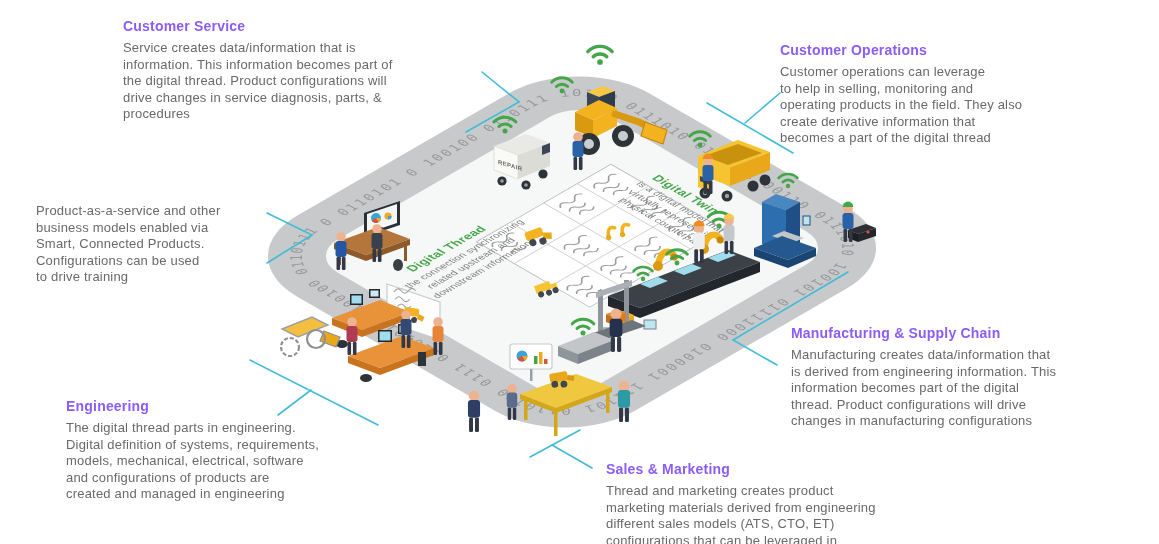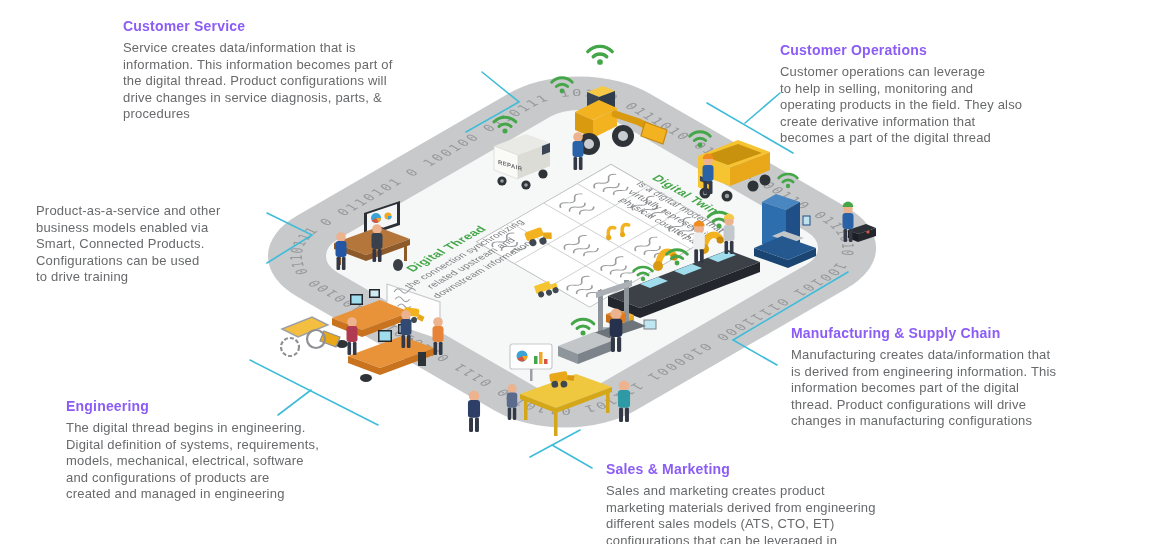--- a/index.html
+++ b/index.html
@@ -363,28 +363,28 @@
   <h2>Manufacturing &amp; Supply Chain</h2>
   <div class="ln">Manufacturing creates data/information that</div>
   <div class="ln">is derived from engineering information. This</div>
   <div class="ln">information becomes part of the digital</div>
   <div class="ln">thread. Product configurations will drive</div>
   <div class="ln">changes in manufacturing configurations</div>
 </div>
 
 <div class="label" style="left:66px;top:398px;">
   <h2>Engineering</h2>
-  <div class="ln">The digital thread begins in engineering.</div>
+  <div class="ln">The digital thread parts in engineering.</div>
   <div class="ln">Digital definition of systems, requirements,</div>
   <div class="ln">models, mechanical, electrical, software</div>
   <div class="ln">and configurations of products are</div>
   <div class="ln">created and managed in engineering</div>
 </div>
 
 <div class="label" style="left:606px;top:461px;">
   <h2>Sales &amp; Marketing</h2>
-  <div class="ln">Sales and marketing creates product</div>
+  <div class="ln">Thread and marketing creates product</div>
   <div class="ln">marketing materials derived from engineering</div>
   <div class="ln">different sales models (ATS, CTO, ET)</div>
   <div class="ln">configurations that can be leveraged in</div>
 </div>
 
 </div>
 
 </body></html>

